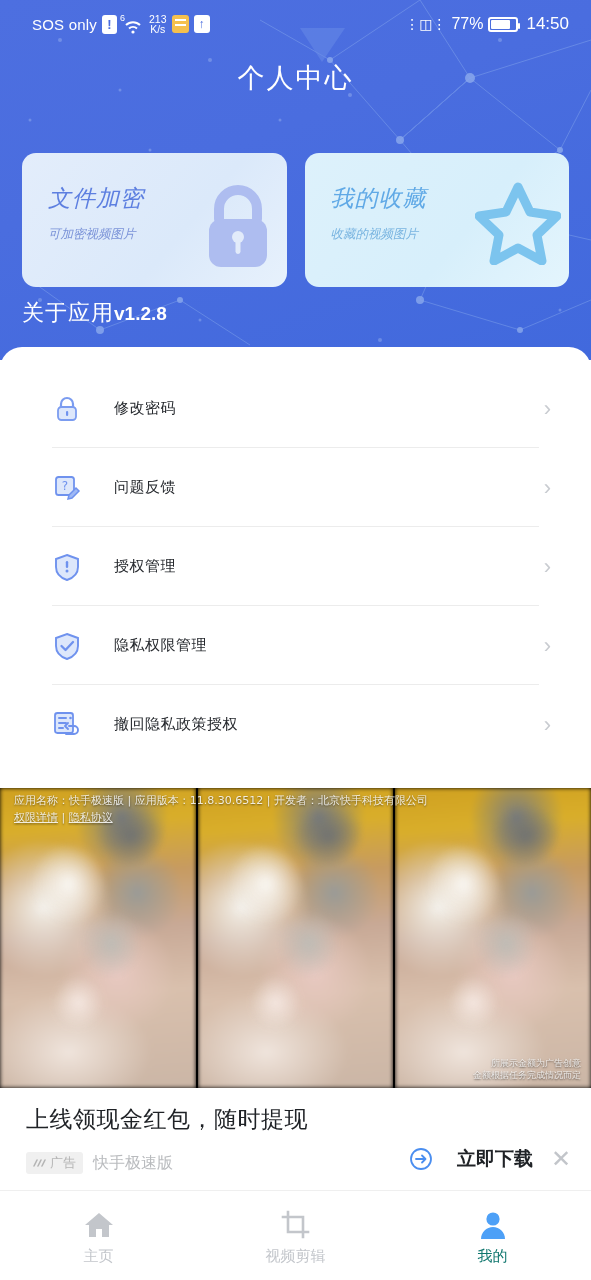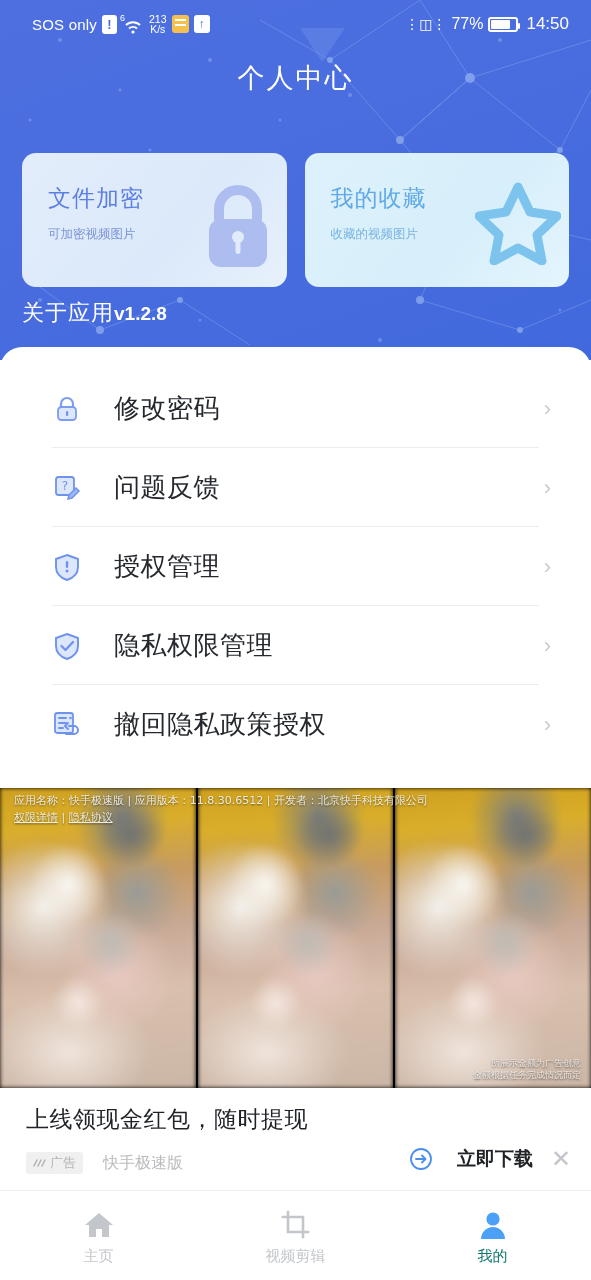--- a/index.html
+++ b/index.html
@@ -46,21 +46,21 @@
   .clock { font-size:17px; margin-left:3px; }
 
   #page-title {
     position:absolute; top:60px; left:0; width:591px; text-align:center;
     color:#ffffff; font-size:27px; letter-spacing:2px; z-index:4;
     font-family:"DejaVu Sans",sans-serif;
   }
 
   
   #cards { position:absolute; left:0; top:138px; width:591px; height:164px;
-           display:flex; gap:18px; padding:15px 22px; z-index:4; }
+           display:flex; gap:18px; padding:15px 22px; z-index:4;font-style:italic; }
   .card { flex:1; border-radius:14px; position:relative; overflow:hidden; padding:30px 0 0 26px; }
   .card.encrypt { background:linear-gradient(130deg,#e3edfb 0%,#dbe9fa 60%,#e7f1fc 100%); }
   .card.fav { background:linear-gradient(130deg,#ddf1fb 0%,#d7effb 60%,#e4f5fd 100%); }
   .card-title { font-size:23px; letter-spacing:1px; font-family:"DejaVu Sans",sans-serif; }
   .card.encrypt .card-title { color:#5d7fe0; }
   .card.fav .card-title { color:#60a9e6; }
   .card-sub { font-size:12.5px; margin-top:12px; font-family:"DejaVu Sans",sans-serif; }
   .card.encrypt .card-sub { color:#7b93d8; }
   .card.fav .card-sub { color:#79b4e0; }
   .card-glyph { position:absolute; right:8px; top:26px; }
@@ -70,21 +70,21 @@
   #about-ver { color:#fff; font-size:19px; font-weight:bold; }
 
   
   #panel {
     position:absolute; left:0; top:347px; width:591px; height:933px;
     background:#fff; border-radius:22px 22px 0 0; overflow:hidden; z-index:6;
   }
   #menu { padding:22px 0 0 0; }
   .menu-item { height:79px; display:flex; align-items:center; padding:0 40px 0 52px; position:relative; }
   .mi-icon { width:30px; height:30px; flex:none; }
-  .mi-label { margin-left:32px; font-size:26px; color:#25282d; font-family:"DejaVu Sans",sans-serif; letter-spacing:.5px;}
+  .mi-label { margin-left:32px; font-size:15px; color:#25282d; font-family:"DejaVu Sans",sans-serif; letter-spacing:.5px;}
   .mi-chev { margin-left:auto; color:#c9ccd1; font-size:22px; font-weight:300; line-height:1; }
   .mi-sep { position:absolute; left:52px; right:52px; bottom:0; height:1px; background:#ececec; }
 
   
   #ad { position:absolute; left:0; top:788px; width:591px; height:300px; z-index:7; overflow:hidden; background:#000; }
   .ad-panels { position:absolute; inset:0; display:flex; }
   .ad-panel { flex:1; position:relative; overflow:hidden; border-right:2px solid #000; }
   .ad-panel:last-child { border-right:none; }
   .ad-bg { position:absolute; inset:0;
     background:
@@ -113,21 +113,21 @@
   #ad-disclaimer-bottom {
     position:absolute; right:10px; bottom:6px; z-index:3; text-align:right;
     color:rgba(255,255,255,.8); font-size:9px; line-height:12px;
     font-family:Liberation Mono, monospace; text-shadow:0 1px 2px rgba(0,0,0,.6);
   }
 
   
   #ad-footer { position:absolute; left:0; top:1090px; width:591px; height:100px; background:#fff; z-index:7; }
   #ad-headline { position:absolute; left:26px; top:14px; font-size:23px; color:#1f2226;
                  font-family:"DejaVu Sans",sans-serif; letter-spacing:.5px; }
-  #ad-meta { position:absolute; left:26px; top:62px; display:flex; align-items:center; gap:20px; }
+  #ad-meta { position:absolute; left:26px; top:62px; display:flex; align-items:center; gap:10px; }
   #ad-badge { background:#f0f0f0; color:#b5b5b5; font-size:13px; padding:2px 7px; border-radius:3px;
               display:flex; align-items:center; gap:3px; font-family:"DejaVu Sans",sans-serif; }
   #ad-app-name { color:#b9bbbe; font-size:16px; font-family:"DejaVu Sans",sans-serif; }
   #ad-actions { position:absolute; right:20px; top:56px; display:flex; align-items:center; gap:18px; }
   #ad-dl { display:flex; align-items:center; gap:24px;font-weight:bold; }
   #ad-dl-label { font-size:19px; color:#1f2226; font-family:"DejaVu Sans",sans-serif; }
   #ad-close { color:#c2c5ca; font-size:24px; line-height:1; font-weight:300; }
 
   
   #bottomnav { position:absolute; left:0; bottom:0; width:591px; height:90px;

